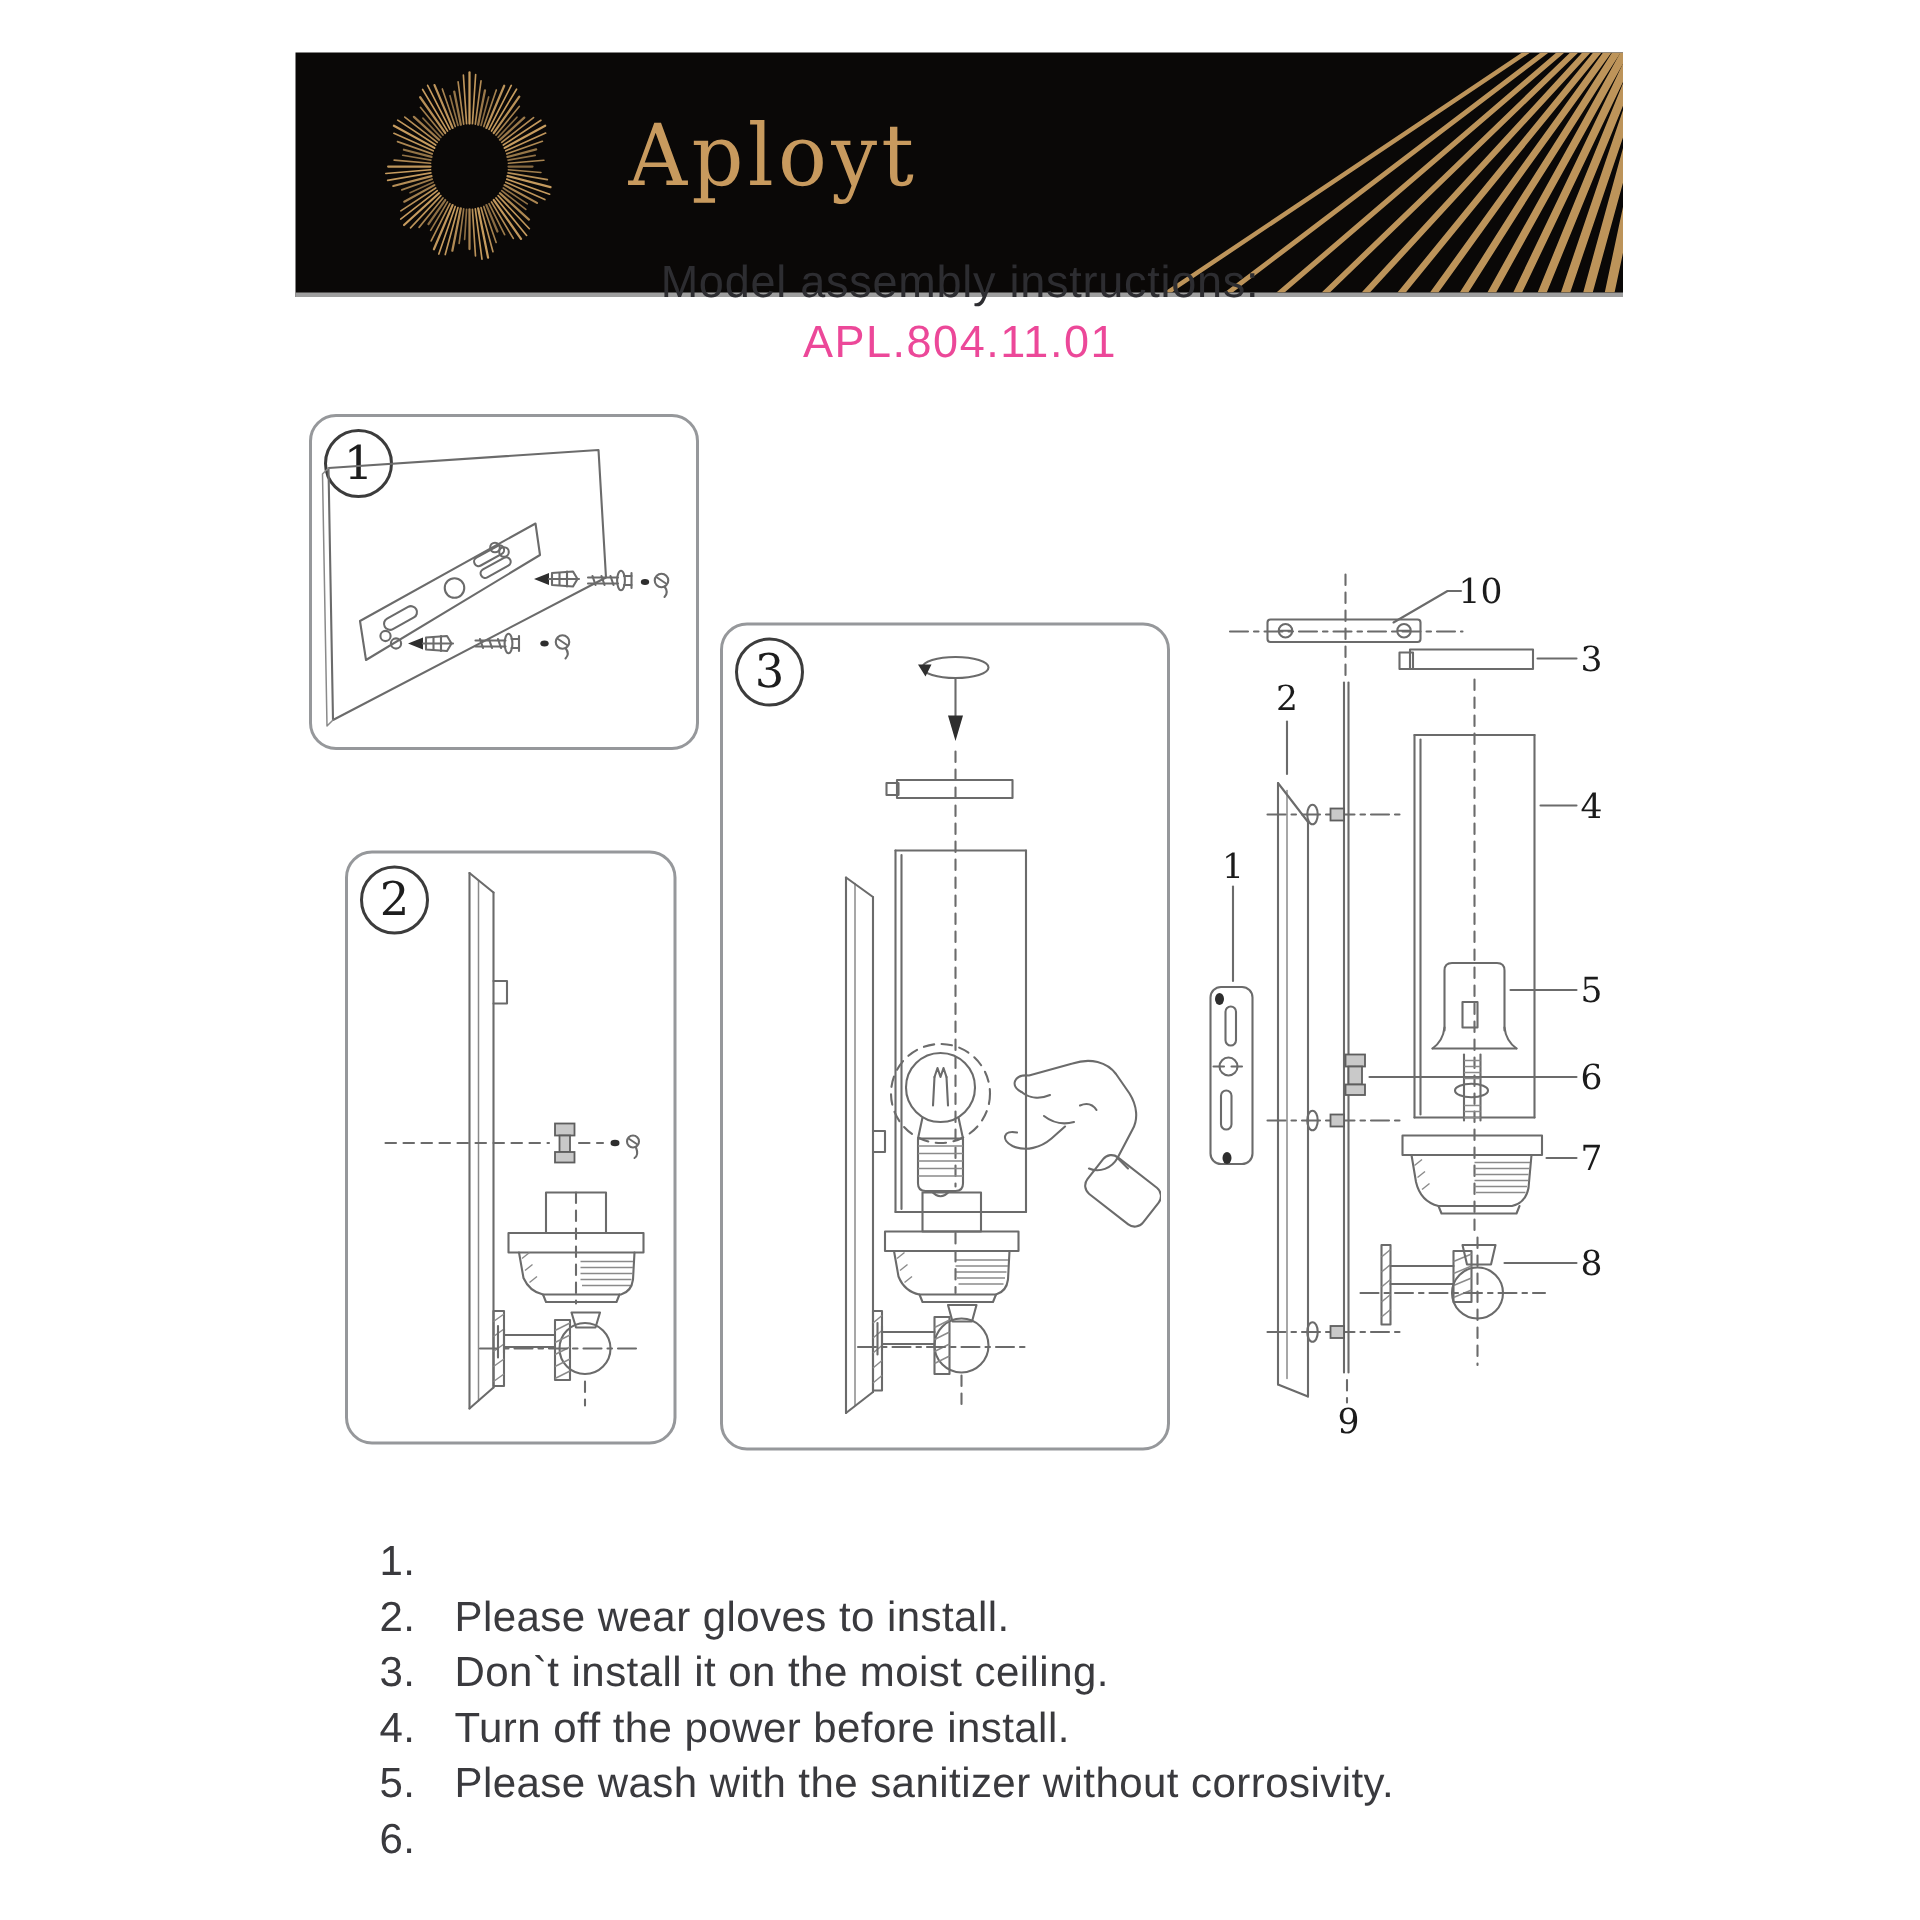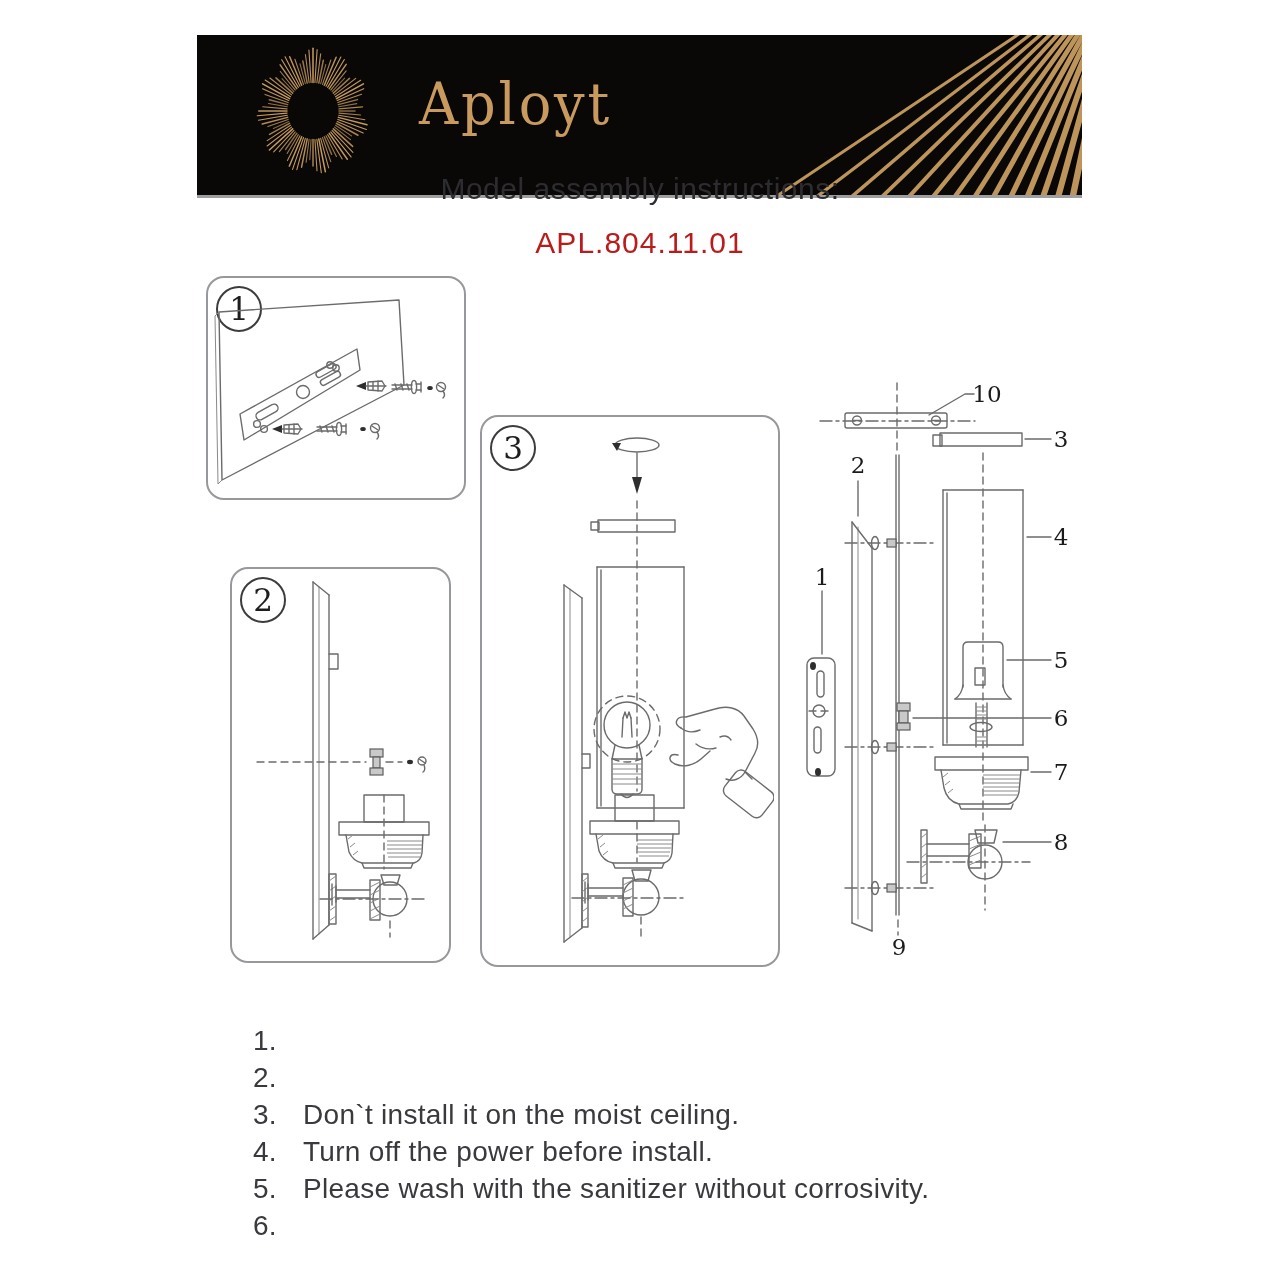--- a/index.html
+++ b/index.html
@@ -10,21 +10,21 @@
   .banner{position:absolute;left:197px;top:3px;width:885px;height:160px;
           background:#0a0807;border-bottom:3px solid #9e9e9e;overflow:hidden;margin-top:32px;}
   .banner svg{position:absolute;left:0;top:0;}
   .wordmark{position:absolute;left:222px;top:36px;font-family:"DejaVu Serif",serif;
             font-size:57px;font-weight:400;color:#c89a5e;letter-spacing:3px;
             transform:scaleX(.95);transform-origin:left center;}
 
   
   .doc-title{position:absolute;left:0;top:172px;width:100%;text-align:center;}
   .doc-title .t1{font-size:30px;letter-spacing:.5px;color:#2d2d31;}
-  .doc-title .t2{font-size:30px;letter-spacing:1px;color:#b91c1c;margin-top:20px;}
+  .doc-title .t2{font-size:30px;letter-spacing:1px;color:#ec4899;margin-top:6px;}
 
   
   .panel{position:absolute;border:2px solid #96989b;border-radius:18px;background:#fff;}
   .p1{left:206px;top:276px;width:256px;height:220px;}
   .p2{left:230px;top:567px;width:217px;height:392px;}
   .p3{left:480px;top:415px;width:296px;height:548px;}
   .pnum{position:absolute;left:8px;top:8px;width:42px;height:42px;border:2px solid #3c3c3c;
         border-radius:50%;text-align:center;line-height:42px;
         font-family:"DejaVu Serif",serif;font-size:31px;color:#1d1d1d;}
   .panel svg{position:absolute;left:0;top:0;}
@@ -536,20 +536,21 @@
       <text class="co" x="104" y="580" text-anchor="middle">9</text>
     </svg>
   </div>
 
   <div class="instructions">
     <div class="instr-row">
       <span class="instr-num">1.</span>
     </div>
     <div class="instr-row">
       <span class="instr-num">2.</span>
+      <span>Please wear gloves to install.</span>
     </div>
     <div class="instr-row">
       <span class="instr-num">3.</span>
       <span>Don`t install it on the moist ceiling.</span>
     </div>
     <div class="instr-row">
       <span class="instr-num">4.</span>
       <span>Turn off the power before install.</span>
     </div>
     <div class="instr-row">

